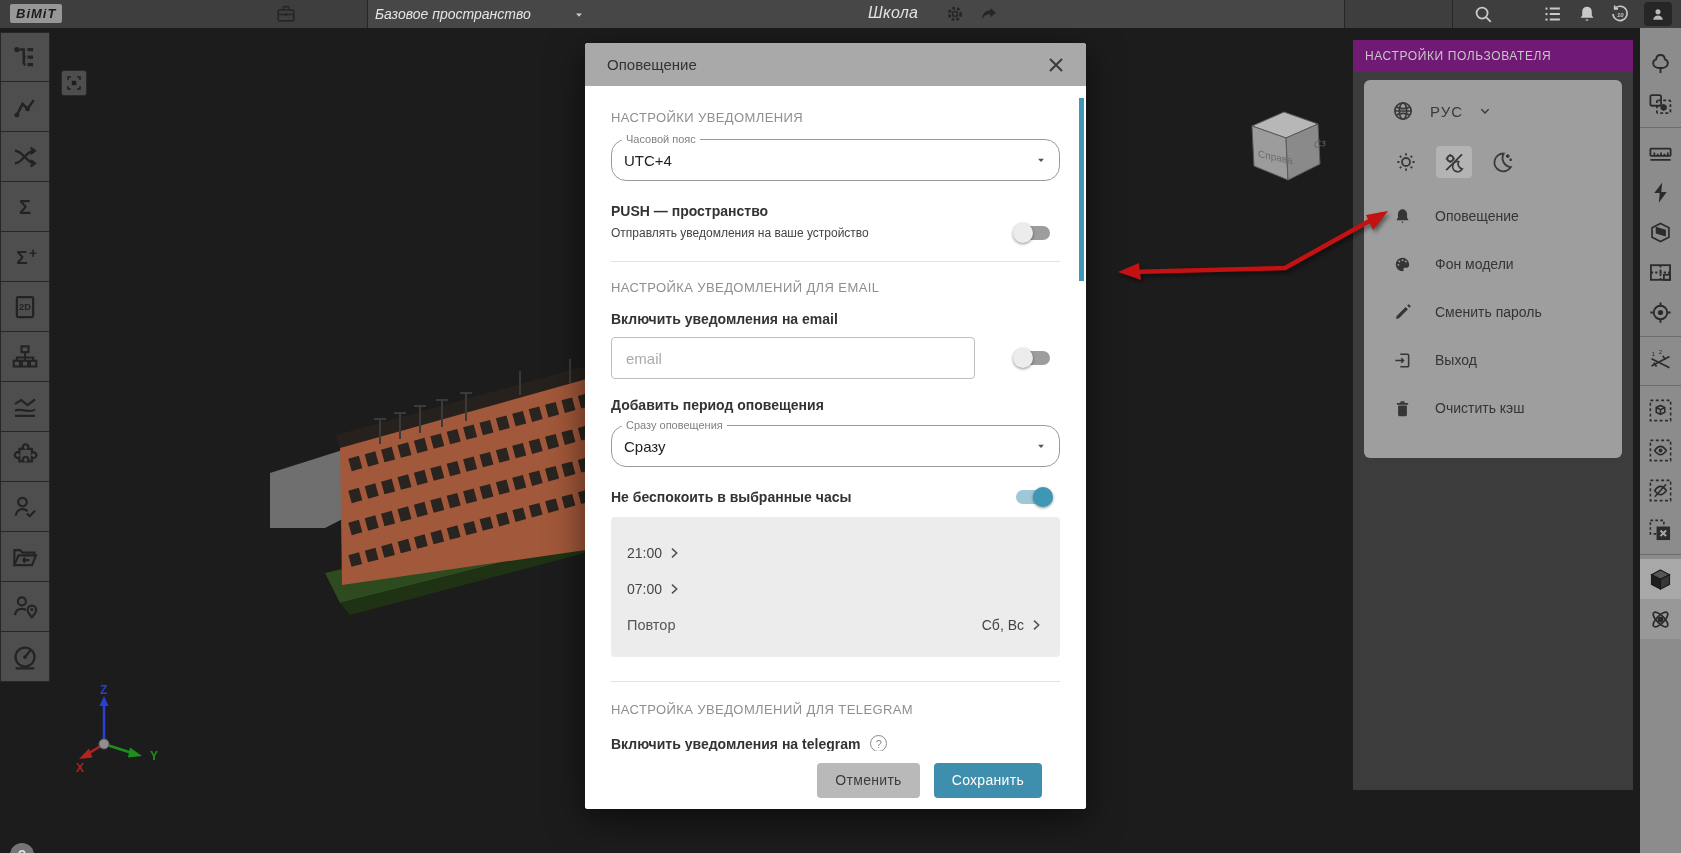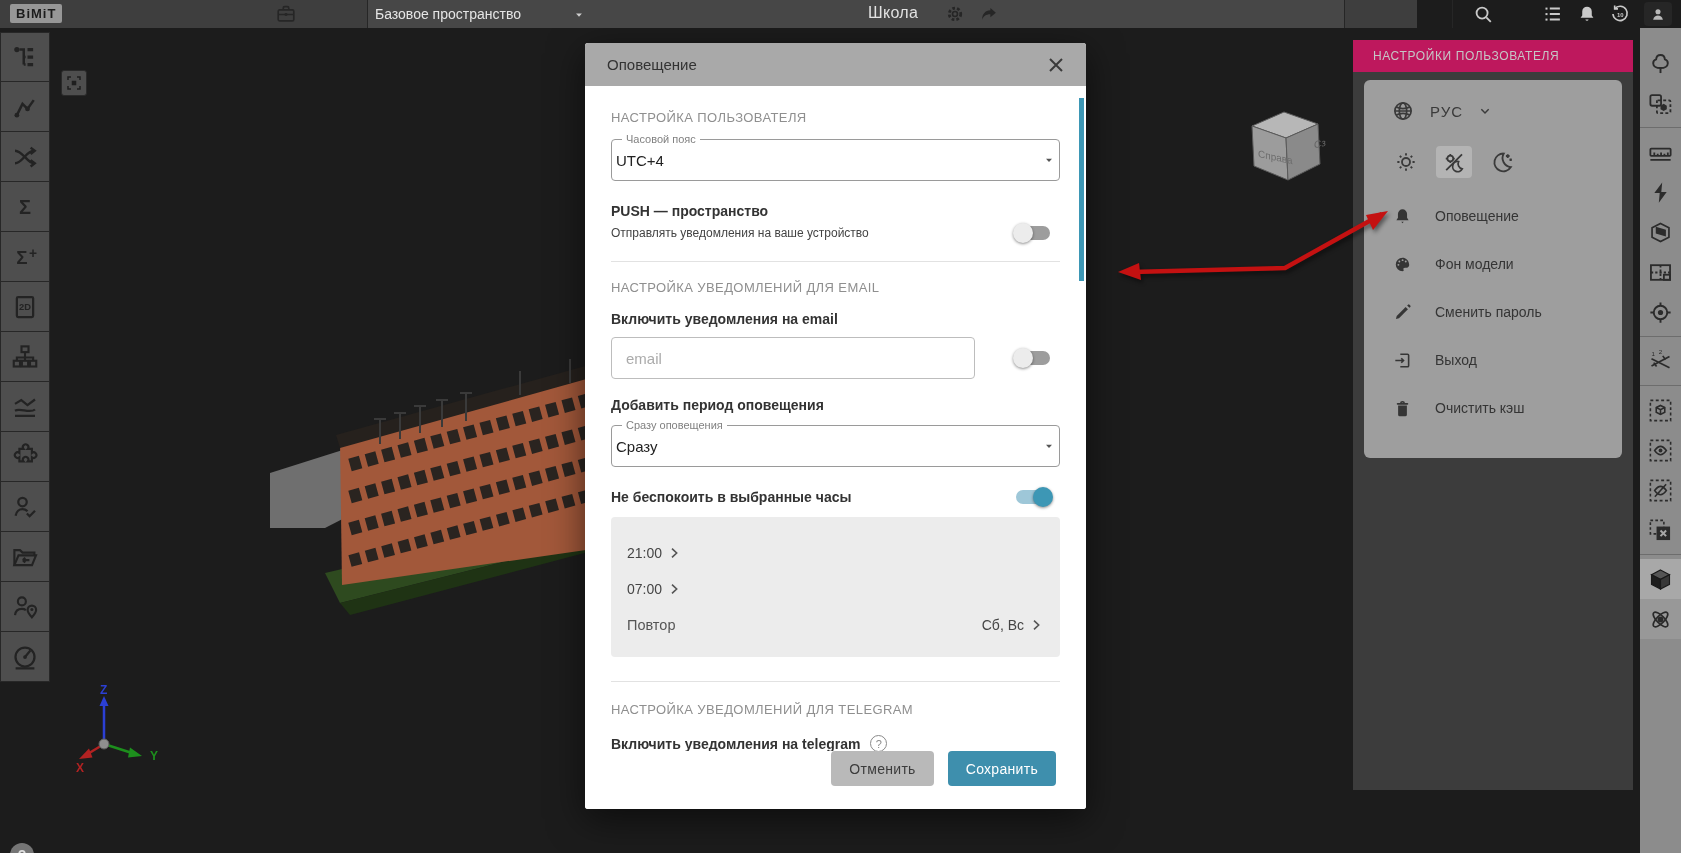--- a/index.html
+++ b/index.html
@@ -1,21 +1,21 @@
 <!DOCTYPE html>
 <html><head>
 <meta charset="utf-8">
 <style>
   * { margin:0; padding:0; box-sizing:border-box; }
   html,body { width:1681px; height:853px; overflow:hidden; background:#1c1c1c;
     font-family:"Liberation Sans","DejaVu Sans",sans-serif; }
   svg { display:block; }
 
   
-  .topbar { position:absolute; left:0; top:0; width:1417px; height:28px; background:#3e3e3e; z-index:60; }
+  .topbar { position:absolute; left:0; top:0; width:1681px; height:28px; background:#3e3e3e; z-index:60;font-style:italic; }
   .tb-center-seg { position:absolute; left:367px; top:0; width:978px; height:28px; background:#474747;
     border-left:1px solid #262626; border-right:1px solid #262626; }
   .tb-right-div { position:absolute; left:1452px; top:0; width:1px; height:28px; background:#262626; }
   .logo-badge { position:absolute; left:10px; top:4px; background:#979797; color:#1c1c1c;
     font-size:13px; font-weight:800; letter-spacing:1px; padding:2px 6px; border-radius:2px; z-index:2;}
   .tb-icon { position:absolute; top:3px; width:22px; height:22px; color:#262626; cursor:pointer; }
   .tb-icon.light { color:#c9c9c9; }
   .tb-space-label { position:absolute; left:375px; top:6px; font-size:14px; color:#e5e5e5; cursor:pointer; }
   .tb-caret { position:absolute; left:572px; top:8px; width:14px; height:14px; color:#cfcfcf; }
   .tb-title { position:absolute; left:868px; top:4px; font-size:16px; color:#e2e2e2; letter-spacing:.3px; }
@@ -47,22 +47,22 @@
   .building { position:absolute; left:270px; top:295px; z-index:5; }
   .navcube { position:absolute; left:1244px; top:76px; z-index:20; cursor:pointer; }
   .gizmo { position:absolute; left:76px; top:656px; z-index:20; }
   .help-fab { position:absolute; left:10px; top:815px; width:24px; height:24px; border-radius:50%;
     background:#757575; color:#dedede; font-size:14px; font-weight:700; display:flex; align-items:center;
     justify-content:center; z-index:20; cursor:pointer; }
 
   
   .user-panel { position:absolute; left:1353px; top:40px; width:280px; height:750px;
     background:rgba(62,62,62,.95); z-index:30; }
-  .up-header { height:32px; background:#be185d; color:#c6c6c6; font-size:12px; letter-spacing:.6px;
-    display:flex; align-items:center; padding-left:20px; }
+  .up-header { height:32px; background:#701a75; color:#c6c6c6; font-size:12px; letter-spacing:.6px;
+    display:flex; align-items:center; padding-left:12px; }
   .up-card { margin:8px 11px 0 11px; background:#9e9e9e; border-radius:6px; padding:18px 0 26px 0; }
   .up-lang { display:flex; align-items:center; gap:14px; padding-left:26px; color:#333; cursor:pointer; }
   .up-lang .lbl { font-size:15px; letter-spacing:1px; color:#3a3a3a; }
   .up-lang svg { color:#3a3a3a; }
   .up-themes { display:flex; align-items:center; gap:12px; padding-left:24px; margin-top:22px; }
   .theme-btn { width:36px; height:32px; display:flex; align-items:center; justify-content:center;
     color:#3a3a3a; border-radius:4px; cursor:pointer; }
   .theme-btn.selected { background:#b4b4b4; }
   .theme-btn svg { width:26px; height:26px; }
   .up-menu { margin-top:14px; }
@@ -72,22 +72,22 @@
 
   
   .modal { position:absolute; left:585px; top:43px; width:501px; height:766px; background:#fff;
     border-radius:3px; box-shadow:0 10px 36px rgba(0,0,0,.55); z-index:50; overflow:hidden; }
   .m-header { height:43px; background:#a9a9a9; display:flex; align-items:center; padding:0 18px 0 22px; }
   .m-title { font-size:15px; color:#333; flex:1; }
   .m-close { width:24px; height:24px; color:#3a3a3a; cursor:pointer; }
   .m-scrollthumb { position:absolute; right:2px; top:55px; width:5px; height:183px; background:#3d97b5; }
   .m-body { padding:24px 26px 0 26px; height:665px; overflow:hidden; }
   .sec-label { font-size:13px; color:#8f8f8f; letter-spacing:.4px; }
-  .outlined { position:relative; border:1px solid #9a9a9a; border-radius:4px; height:42px;
-    display:flex; align-items:center; padding:0 4px; cursor:pointer; }
+  .outlined { position:relative; border:1px solid #9a9a9a; border-radius:15px; height:42px;
+    display:flex; align-items:center; padding:0 12px; cursor:pointer; }
   .outlined .legend { position:absolute; top:-7px; left:10px; background:#fff; padding:0 4px;
     font-size:11px; color:#808080; }
   .outlined .value { font-size:15px; color:#222; flex:1; }
   .outlined .caret { width:12px; height:12px; color:#555; }
   .bold-label { font-size:14px; font-weight:700; color:#333; }
   .row { display:flex; align-items:center; }
   .row .grow { flex:1; }
   .desc { font-size:12px; color:#444; }
   .switch { position:relative; width:34px; height:14px; border-radius:7px; background:#9d9d9d;
     flex:none; margin-right:10px; cursor:pointer; }
@@ -100,21 +100,21 @@
     font-size:15px; color:#333; font-family:inherit; outline:none; }
   .text-input::placeholder { color:#ababab; }
   .dnd-panel { background:#ececec; border-radius:4px; padding:18px 16px 14px 16px; }
   .dnd-row { display:flex; align-items:center; height:36px; cursor:pointer; }
   .dnd-row .lbl { flex:1; font-size:14.5px; color:#555; }
   .dnd-row .val { font-size:14px; color:#454545; margin-right:4px; }
   .dnd-row svg { width:16px; height:16px; color:#555; }
   .help-circ { width:17px; height:17px; border:1.5px solid #8a8a8a; border-radius:50%; color:#8a8a8a;
     font-size:11px; display:flex; align-items:center; justify-content:center; margin-left:10px; cursor:pointer; }
   .m-footer { position:absolute; left:0; right:0; bottom:0; height:58px; background:#fff;
-    display:flex; justify-content:flex-end; gap:14px; padding-right:30px; }
+    display:flex; align-items:center; justify-content:flex-end; gap:14px; padding-right:44px; }
   .btn { height:35px; padding:0 18px; border:none; border-radius:4px; font-size:14px;
     font-family:inherit; letter-spacing:.3px; cursor:pointer; }
   .btn.cancel { background:#b9b9b9; color:#3c3c3c; }
   .btn.save { background:#3e8fad; color:#fff; }
 
   
   .annotation { position:absolute; inset:0; z-index:70; pointer-events:none;
     filter:drop-shadow(2px 3px 2px rgba(0,0,0,.45)); }
 </style>
 </head>
@@ -496,21 +496,21 @@
 <div class="modal">
   <div class="m-header">
     <span class="m-title">Оповещение</span>
     <svg class="m-close" viewBox="0 0 24 24" fill="none" stroke="currentColor" stroke-width="2">
       <path d="M6 6l12 12M18 6 6 18"></path>
     </svg>
   </div>
   <div class="m-scrollthumb"></div>
 
   <div class="m-body">
-    <div class="sec-label">НАСТРОЙКА ПОЛЬЗОВАТЕЛЯ</div>
+    <div class="sec-label">НАСТРОЙКИ УВЕДОМЛЕНИЯ</div>
 
     <div class="outlined" style="margin-top:14px">
       <span class="legend">Часовой пояс</span>
       <span class="value">UTC+4</span>
       <svg class="caret" viewBox="0 0 24 24">
           <path d="M6 9.5h12L12 16z" fill="currentColor"></path>
         </svg>
     </div>
 
     <div class="bold-label" style="margin-top:22px">PUSH — пространство</div>

